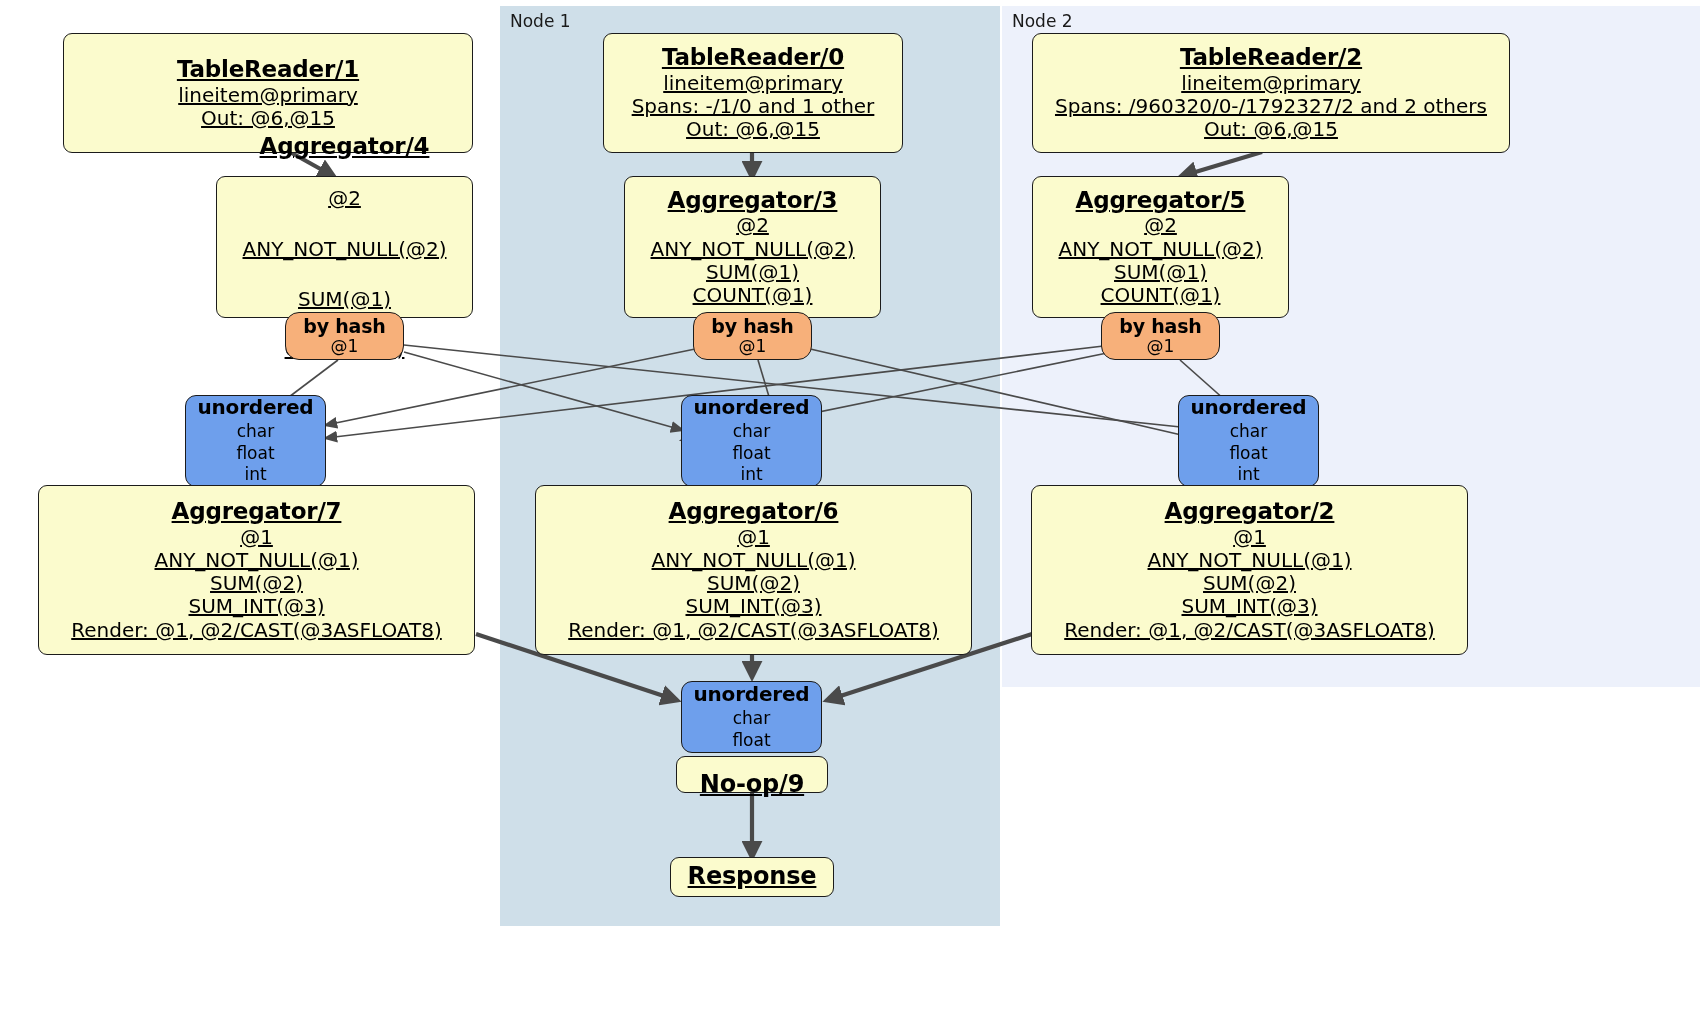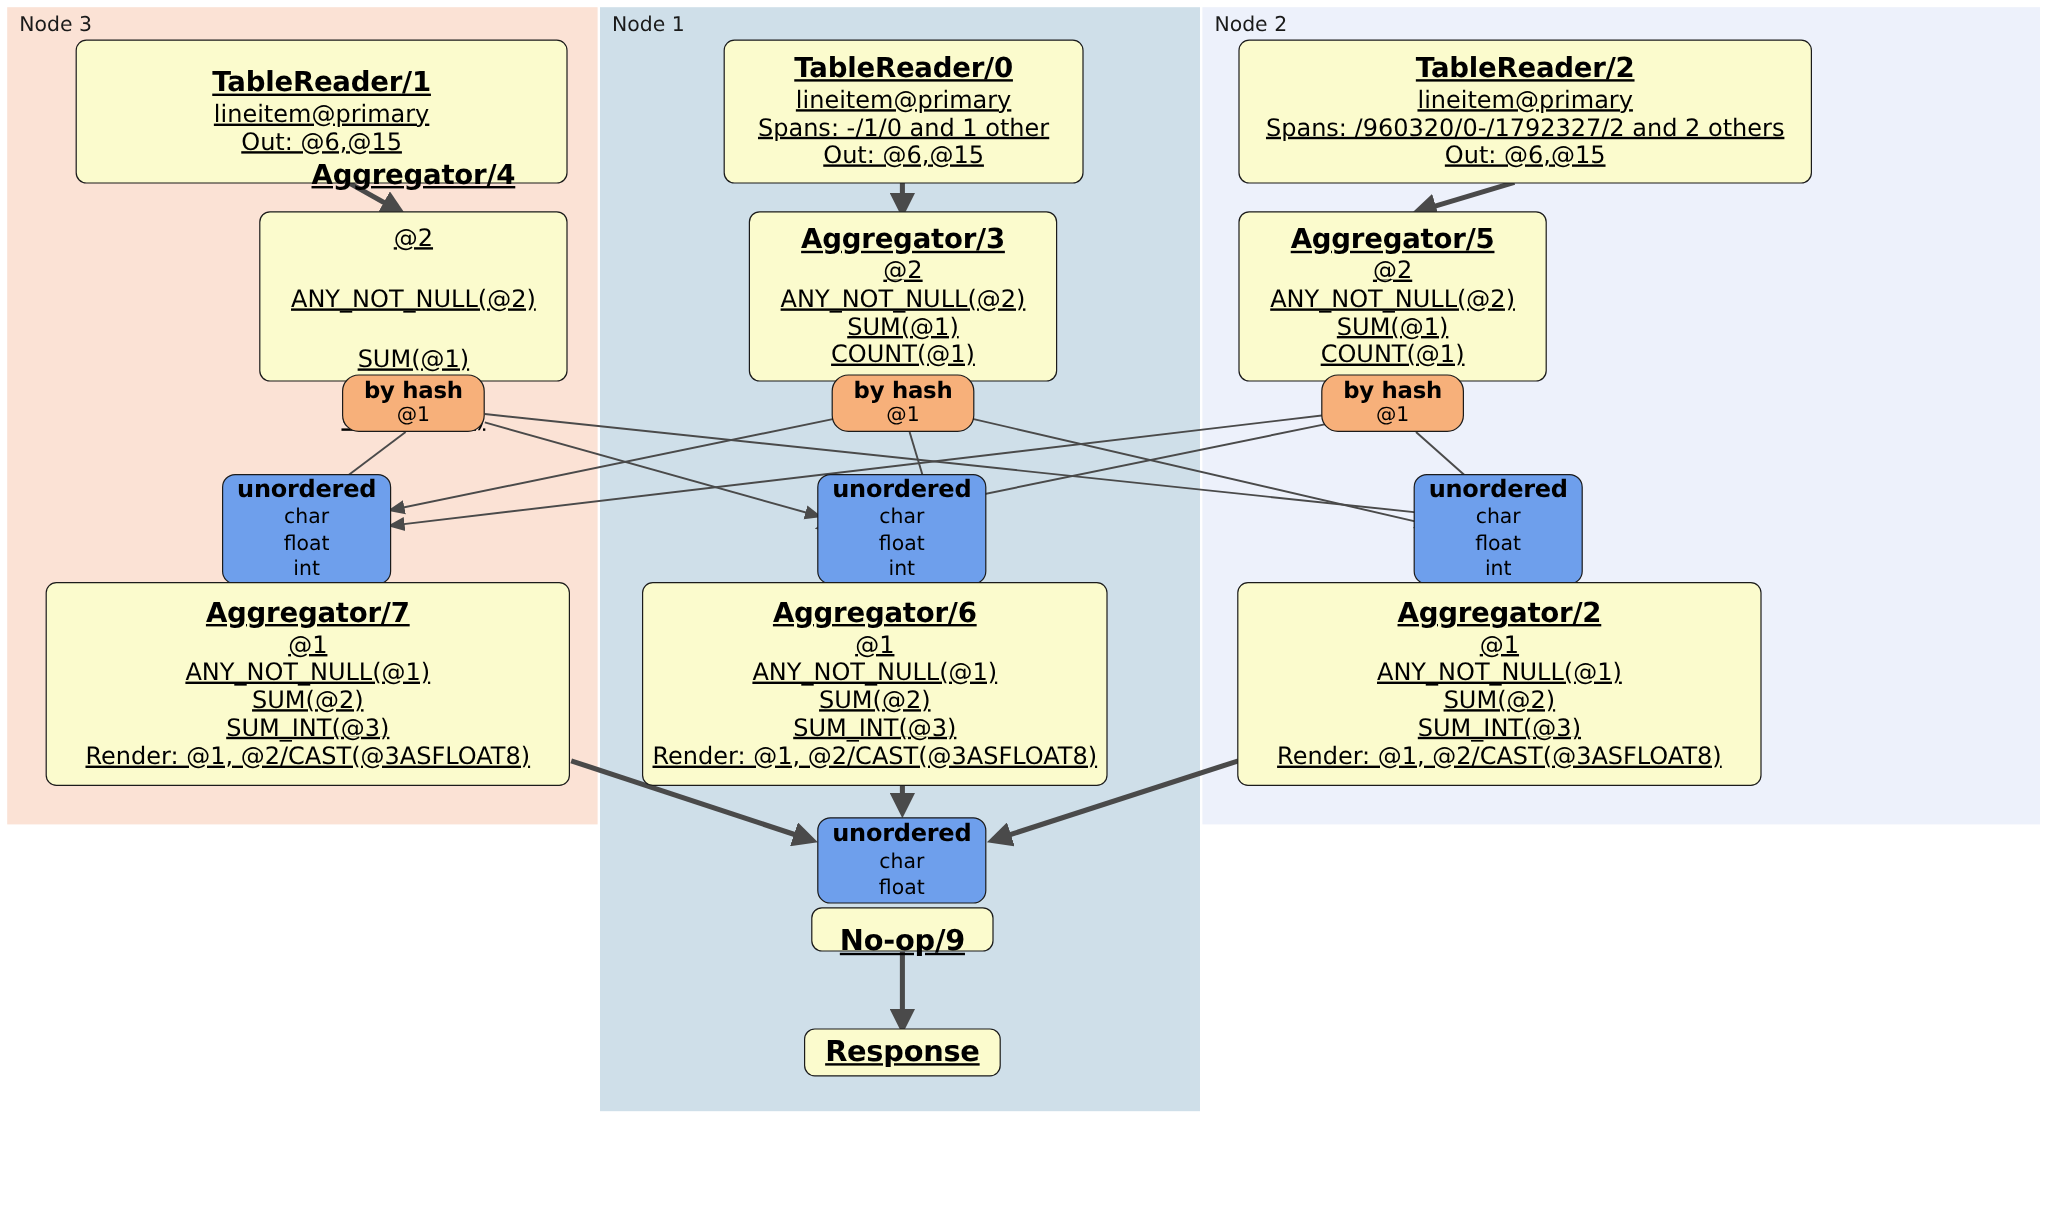--- a/index.html
+++ b/index.html
@@ -87,23 +87,20 @@
     pointer-events: none;
   }
   .thick { stroke: #4a4a4a; stroke-width: 4.2; fill: none; }
   .thin  { stroke: #4a4a4a; stroke-width: 1.6; fill: none; }
 </style>
 </head>
 <body>
 
 <div id="stage">
 
-  <div class="panel" style="left:6px; top:6px; width:492px; height:681px; background:#fbe2d5;">
-    <div class="panel-label">Node 3</div>
-  </div>
 
   <div class="panel" style="left:500px; top:6px; width:500px; height:920px; background:#cfdfe9;">
     <div class="panel-label">Node 1</div>
   </div>
 
   <div class="panel" style="left:1002px; top:6px; width:698px; height:681px; background:#edf1fb;">
     <div class="panel-label">Node 2</div>
   </div>
 
   <svg class="edges" viewBox="0 0 1706 1016">
@@ -193,21 +190,21 @@
     <div class="ln">@1</div>
   </div>
 
   <div class="gbox recv" style="left:681px; top:395px; width:141px; height:92px;">
     <div class="ttl">unordered</div>
     <div class="ln">char</div>
     <div class="ln">float</div>
     <div class="ln">int</div>
   </div>
 
-  <div class="gbox proc" style="left:535px; top:485px; width:388px; height:170px;">
+  <div class="gbox proc" style="left:535px; top:485px; width:437px; height:170px;">
     <div class="ttl">Aggregator/6</div>
     <div class="ln">@1</div>
     <div class="ln">ANY_NOT_NULL(@1)</div>
     <div class="ln">SUM(@2)</div>
     <div class="ln">SUM_INT(@3)</div>
     <div class="ln">Render: @1, @2/CAST(@3ASFLOAT8)</div>
   </div>
 
   <div class="gbox recv" style="left:681px; top:681px; width:141px; height:72px;">
     <div class="ttl">unordered</div>

